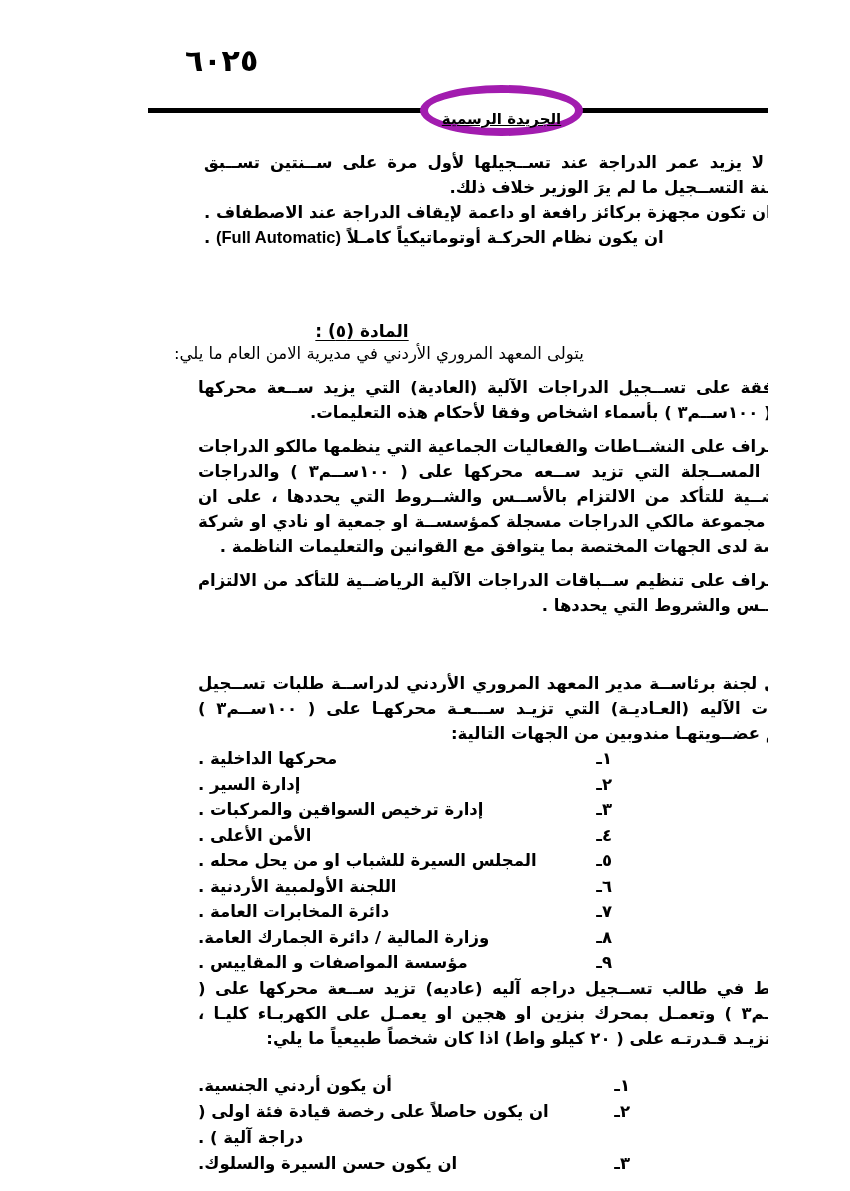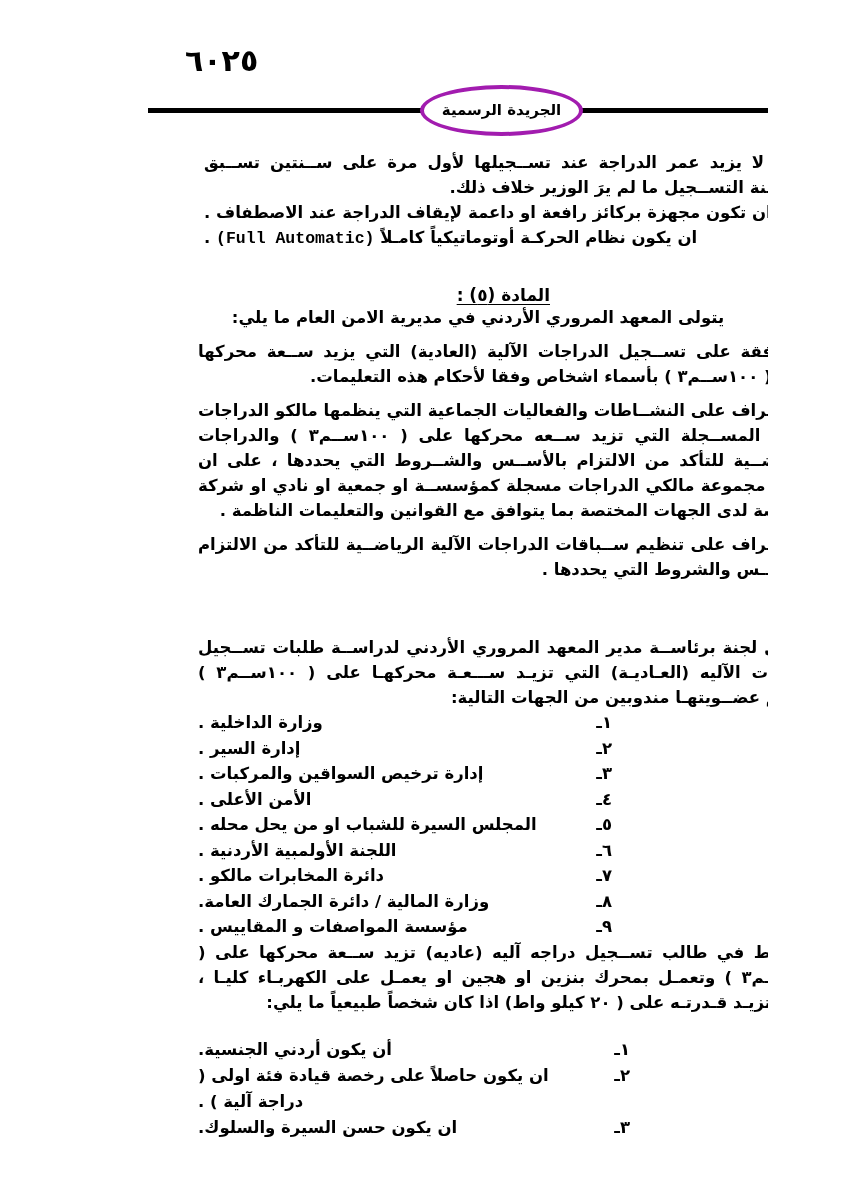--- a/index.html
+++ b/index.html
@@ -47,27 +47,28 @@
     width: 718px;
     height: 5px;
     background: #000;
   }
   .header-oval {
     position: absolute;
     top: -11px;
     left: 272px;
     width: 163px;
     height: 51px;
-    border: 4px solid #a21caf;
+    border: 8px solid #a21caf;
     border-radius: 50% / 50%;
     background: #ffffff;
     display: flex;
-    align-items: center;
+    align-items: flex-end;
     justify-content: center;
     box-sizing: border-box;
+    text-decoration: underline;
   }
   .header-oval-text {
     font-size: 15px;
     font-weight: bold;
     color: #000;
     direction: rtl;
     white-space: nowrap;
     margin-top: -1px;
   }
 
@@ -108,50 +109,51 @@
   .top-list { margin-bottom: 0; }
   .top-list .item {
     padding-right: 18px;
     padding-left: 6px;
   }
 
   .latin {
     direction: ltr;
     unicode-bidi: isolate;
     display: inline-block;
-    font-family: Liberation Mono, monospace;
+    font-family: Liberation Sans, sans-serif;
     font-weight: bold;
     font-size: 16.5px;
   }
 
   
   .article-heading {
     font-size: 17px;
     font-weight: bold;
     direction: rtl;
     text-align: right;
     text-decoration: underline;
     text-underline-offset: 3px;
     display: inline-block;
   }
   .article-heading-row {
     display: flex;
-    justify-content: flex-start;
+    justify-content: center;
     direction: rtl;
     padding-right: 0;
+    margin-top: 37px;
   }
   .heading-indent { padding-right: 290px; }
   .heading-indent-6 { padding-right: 290px; }
 
   .lead-line {
     font-size: 16.5px;
-    font-weight: bold;
+    font-weight: normal;
     line-height: 25px;
     direction: rtl;
-    text-align: center;
+    text-align: left;
     padding-right: 58px;
   }
 
   
   .lettered .item { padding-right: 0; }
   .lettered .item-marker { min-width: 22px; }
 
   
   .entity-list {
     padding-right: 228px;
@@ -253,21 +255,21 @@
 
       <div class="item">
         <span class="item-marker">أـ</span>
         <span class="item-text">تشــكل لجنة برئاســة مدير المعهد المروري الأردني لدراســة طلبات تســجيل الدراجات الآليه (العـاديـة) التي تزيـد ســـعـة محركهـا على ( ١٠٠ســم٣ ) وتضــم عضــويتهـا مندوبين من الجهات التالية:</span>
       </div>
 
       <div class="entity-list">
 
         <div class="item">
           <span class="item-marker">١ـ</span>
-          <span class="item-text nojust">وزارة الداخلية .</span>
+          <span class="item-text nojust">محركها الداخلية .</span>
         </div>
 
         <div class="item">
           <span class="item-marker">٢ـ</span>
           <span class="item-text nojust">إدارة السير .</span>
         </div>
 
         <div class="item">
           <span class="item-marker">٣ـ</span>
           <span class="item-text nojust">إدارة ترخيص السواقين والمركبات .</span>
@@ -283,21 +285,21 @@
           <span class="item-text nojust">المجلس السيرة للشباب او من يحل محله .</span>
         </div>
 
         <div class="item">
           <span class="item-marker">٦ـ</span>
           <span class="item-text nojust">اللجنة الأولمبية الأردنية .</span>
         </div>
 
         <div class="item">
           <span class="item-marker">٧ـ</span>
-          <span class="item-text nojust">دائرة المخابرات مالكو .</span>
+          <span class="item-text nojust">دائرة المخابرات العامة .</span>
         </div>
 
         <div class="item">
           <span class="item-marker">٨ـ</span>
           <span class="item-text nojust">وزارة المالية / دائرة الجمارك العامة.</span>
         </div>
 
         <div class="item">
           <span class="item-marker">٩ـ</span>
           <span class="item-text nojust">مؤسسة المواصفات و المقاييس .</span>

